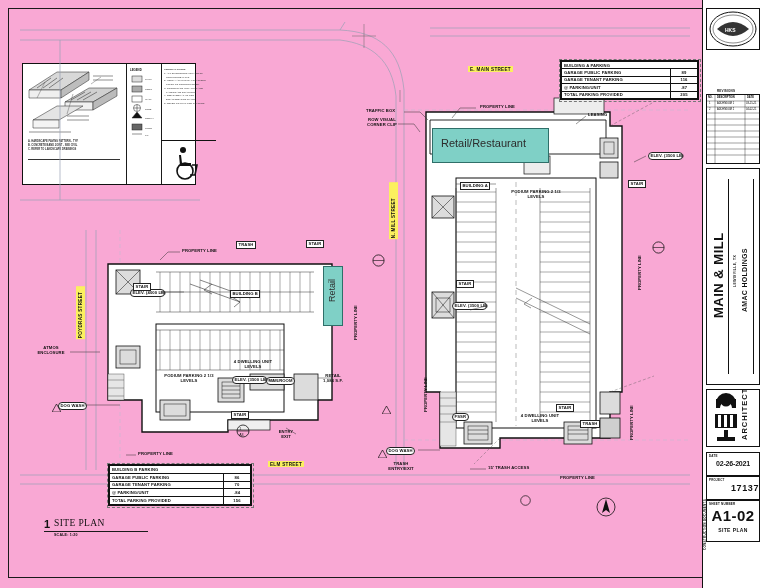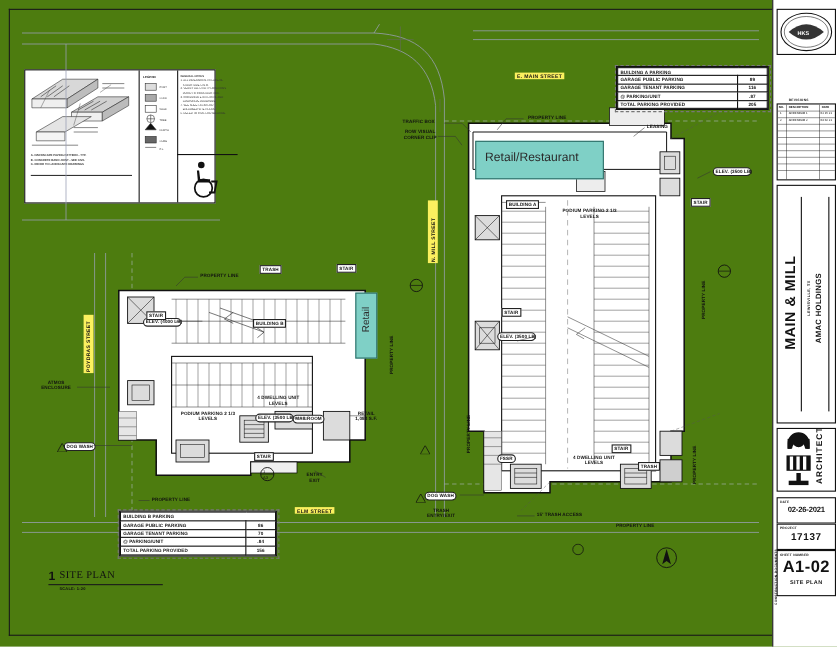--- a/index.html
+++ b/index.html
@@ -1,17 +1,17 @@
 <!DOCTYPE html>
 <html><head>
 <meta charset="utf-8">
 <style>
   html,body{margin:0;padding:0;background:#ffffff;}
   body{width:761px;height:588px;overflow:hidden;font-family:"Liberation Sans",sans-serif;}
-  #sheet{position:relative;width:761px;height:588px;background:#4d7c0f;}
+  #sheet{position:relative;width:761px;height:588px;background:#f9a8d4;}
 
   .abs{position:absolute;}
   .ln{position:absolute;background:#1a1a1a;}
 
   
   .lab{
     position:absolute;font-size:4.2px;line-height:1.15;letter-spacing:.1px;
     font-weight:bold;color:#111;background:#fff;border:.5px solid #222;
     padding:.5px 1.5px;white-space:nowrap;text-align:center;
     font-family:"Liberation Sans",sans-serif;
@@ -661,21 +661,21 @@
       </svg>
     </div>
 
     <div class="tbcell" style="left:3px;top:452px;width:52px;height:22px;">
       <div class="tbcap" style="left:2px;top:1px;">DATE</div>
       <div class="tbval" style="top:7px;font-size:7px;letter-spacing:-.2px;">02-26-2021</div>
     </div>
 
     <div class="tbcell" style="left:3px;top:476px;width:52px;height:22px;">
       <div class="tbcap" style="left:2px;top:1px;">PROJECT</div>
-      <div class="tbval" style="top:6px;font-size:9px;letter-spacing:.6px;">17137</div>
+      <div class="tbval" style="top:6px;font-size:9px;letter-spacing:.6px;text-align:right;">17137</div>
     </div>
 
     <div class="tbcell" style="left:3px;top:500px;width:52px;height:40px;">
       <div class="tbcap" style="left:2px;top:1px;">SHEET NUMBER</div>
       <div class="tbval" style="top:6px;font-size:15px;letter-spacing:.4px;">A1-02</div>
       <div class="tbval" style="top:26px;font-size:5px;letter-spacing:.4px;">SITE PLAN</div>
     </div>
 
     <div class="vert" style="position:absolute;left:0px;top:400px;height:150px;font-size:3px;font-weight:bold;color:#111;letter-spacing:.3px;">CONSTRUCTION DOCUMENTS</div>
   </div>

